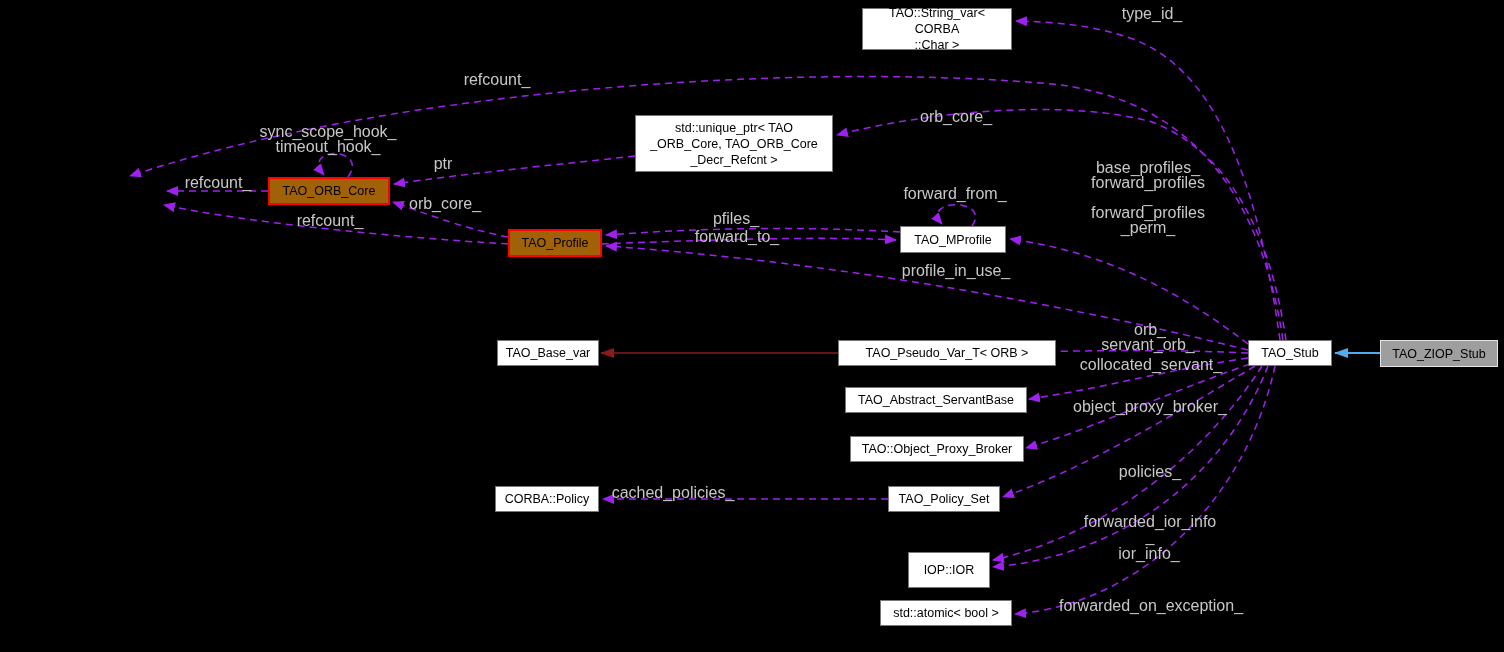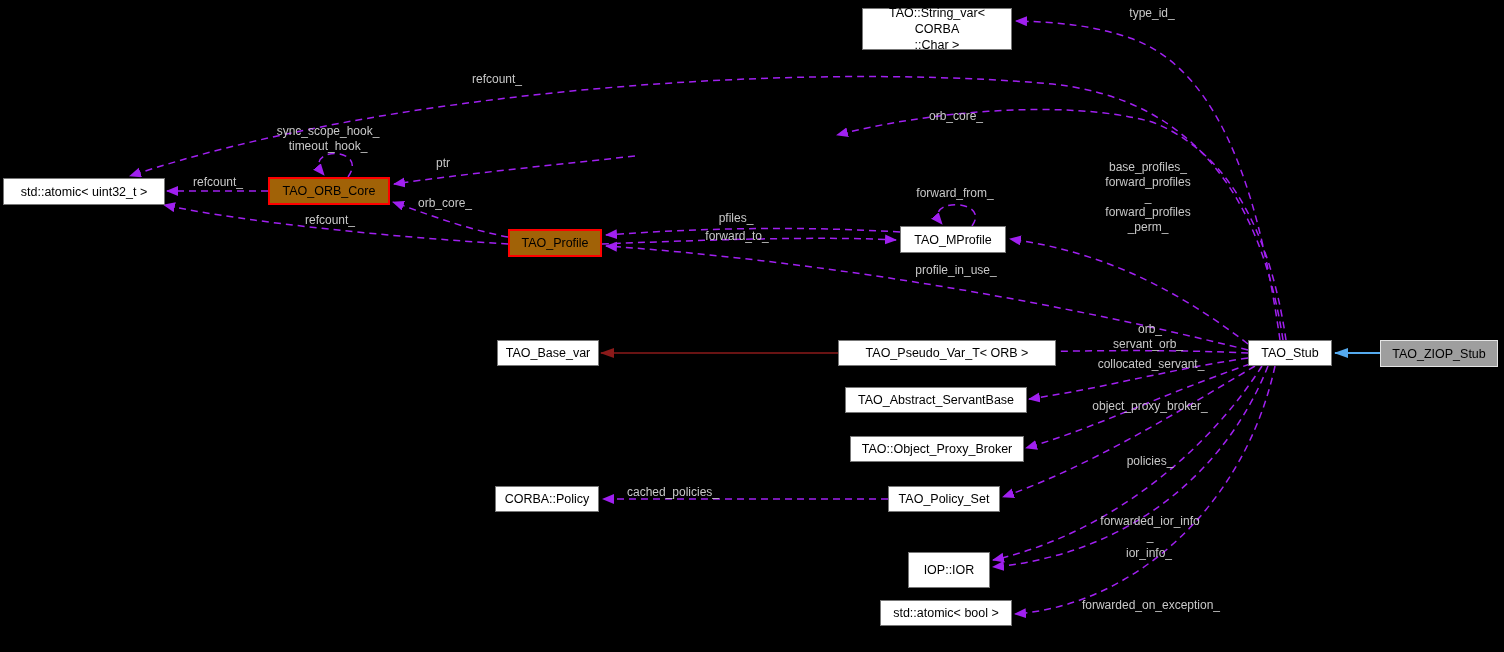--- a/index.html
+++ b/index.html
@@ -11,21 +11,21 @@
   .node{
     position:absolute;display:flex;align-items:center;justify-content:center;
     background:#ffffff;border:1px solid #777;color:#000;
     font-size:12.5px;line-height:16px;text-align:center;white-space:pre-line;
     box-sizing:border-box;padding:0 4px;cursor:pointer;
   }
   .node.highlight{border:2px solid #ff0000;background:#a16207;}
   .node.gray{background:#9e9e9e;border:1px solid #e5e5e5;}
   .elabel{
     position:absolute;transform:translateX(-50%);
-    color:#c8c8c8;font-size:12px;line-height:15px;
+    color:#c8c8c8;font-size:16px;line-height:15px;
     text-align:center;white-space:pre-line;pointer-events:none;
   }
   .edge{fill:none;stroke:#a020f0;stroke-width:1.5;stroke-dasharray:7,5;}
   .edge-solid-red{fill:none;stroke:#8b1a1a;stroke-width:1.6;}
   .edge-solid-blue{fill:none;stroke:#55aaee;stroke-width:2;}
 </style>
 </head>
 <body>
 
 <div class="canvas">
@@ -67,22 +67,24 @@
     <path class="edge" d="M 508,237 C 465,229 424,213 393,202" marker-end="url(#arrow-p)"></path>
     <path class="edge" d="M 268,191 L 167,191" marker-end="url(#arrow-p)"></path>
     <path class="edge" d="M 508,244 C 395,237 255,224 164,205" marker-end="url(#arrow-p)"></path>
 
     <path class="edge-solid-red" d="M 838,353 L 601,353" marker-end="url(#arrow-r)"></path>
     <path class="edge-solid-blue" d="M 1380,353 L 1335,353" marker-end="url(#arrow-b)"></path>
   </svg>
 
   <div class="node" style="left:862px;top:8px;width:150px;height:42px">TAO::String_var&lt; CORBA
 ::Char &gt;</div>
-  <div class="node" style="left:3px;top:178px;width:162px;height:27px">std::atomic&lt; uint32_t &gt;</div>
   <div class="node highlight" style="left:268px;top:177px;width:122px;height:28px">TAO_ORB_Core</div>
+  <div class="node" style="left:635px;top:115px;width:198px;height:57px">std::unique_ptr&lt; TAO
+_ORB_Core, TAO_ORB_Core
+_Decr_Refcnt &gt;</div>
   <div class="node highlight" style="left:508px;top:229px;width:94px;height:28px">TAO_Profile</div>
   <div class="node" style="left:900px;top:226px;width:106px;height:27px">TAO_MProfile</div>
   <div class="node" style="left:497px;top:340px;width:102px;height:26px">TAO_Base_var</div>
   <div class="node" style="left:838px;top:340px;width:218px;height:26px">TAO_Pseudo_Var_T&lt; ORB &gt;</div>
   <div class="node" style="left:850px;top:436px;width:174px;height:26px">TAO::Object_Proxy_Broker</div>
   <div class="node" style="left:845px;top:387px;width:182px;height:26px">TAO_Abstract_ServantBase</div>
   <div class="node" style="left:495px;top:486px;width:104px;height:26px">CORBA::Policy</div>
   <div class="node" style="left:888px;top:486px;width:112px;height:26px">TAO_Policy_Set</div>
   <div class="node" style="left:908px;top:552px;width:82px;height:36px">IOP::IOR</div>
   <div class="node" style="left:880px;top:600px;width:132px;height:26px">std::atomic&lt; bool &gt;</div>
@@ -104,20 +106,20 @@
   <div class="elabel" style="left:956px;top:263px">profile_in_use_</div>
   <div class="elabel" style="left:1148px;top:160px">base_profiles_
 forward_profiles
 _
 forward_profiles
 _perm_</div>
   <div class="elabel" style="left:1150px;top:322px">orb_</div>
   <div class="elabel" style="left:1148px;top:337px">servant_orb_</div>
   <div class="elabel" style="left:1151px;top:357px">collocated_servant_</div>
   <div class="elabel" style="left:1150px;top:399px">object_proxy_broker_</div>
-  <div class="elabel" style="left:1150px;top:454px">policies_</div>
+  <div class="elabel" style="left:1150px;top:464px">policies_</div>
   <div class="elabel" style="left:673px;top:485px">cached_policies_</div>
   <div class="elabel" style="left:1150px;top:514px">forwarded_ior_info
 _</div>
   <div class="elabel" style="left:1149px;top:546px">ior_info_</div>
   <div class="elabel" style="left:1151px;top:598px">forwarded_on_exception_</div>
 
 </div>
 
 </body></html>

